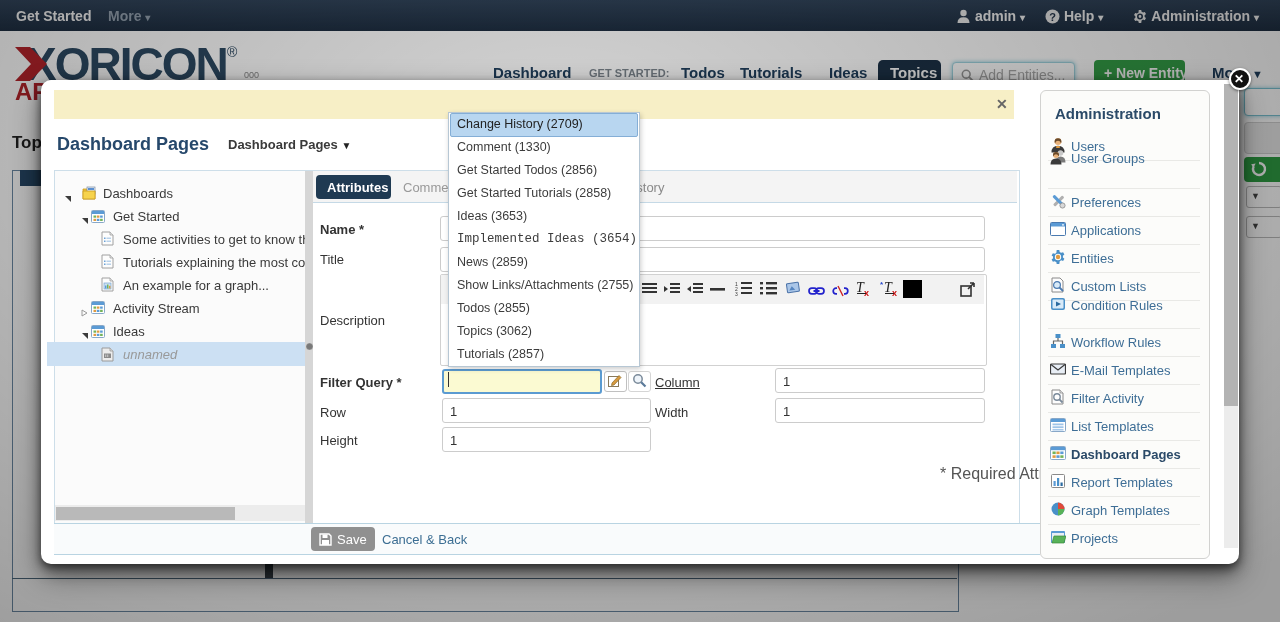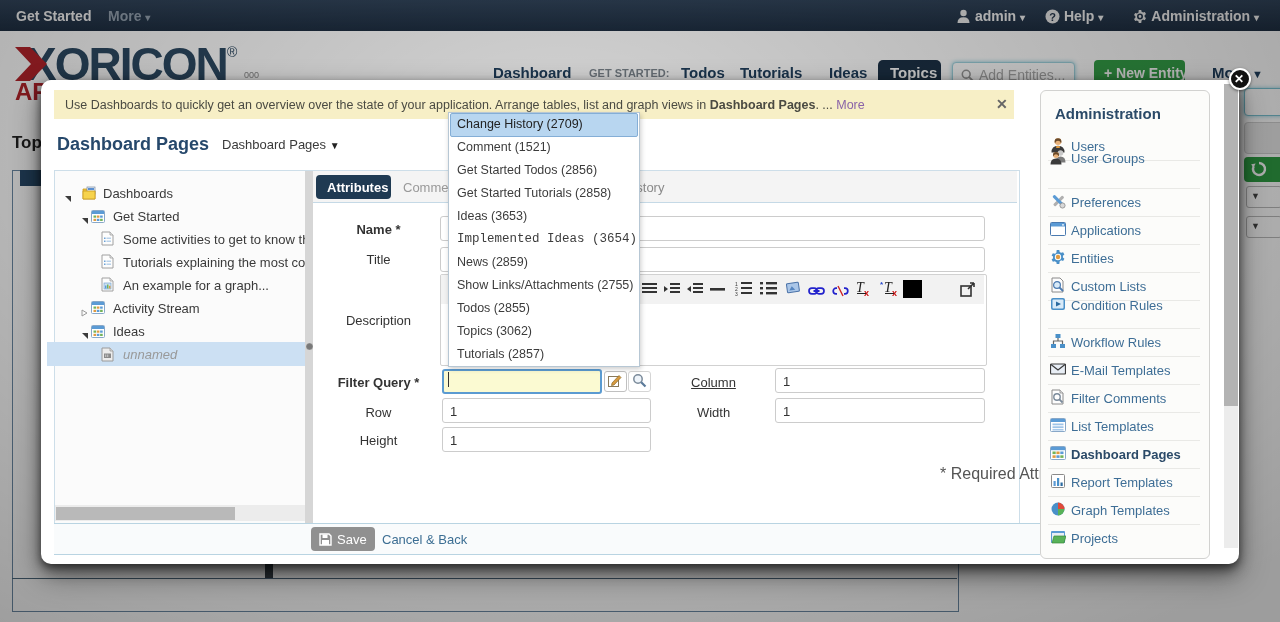--- a/index.html
+++ b/index.html
@@ -1,20 +1,20 @@
 <!DOCTYPE html>
 <html><head>
 <meta charset="utf-8">
 <style>
 html,body{margin:0;padding:0;}
 #page{position:relative;width:1280px;height:622px;overflow:hidden;background:#fff;font-family:"Liberation Sans",sans-serif;}
 .ab{position:absolute;}
 .b{font-weight:bold;}
 .inp{position:absolute;background:#fff;border:1px solid #ccc;border-radius:3px;}
-.lbl{position:absolute;font-size:13px;color:#333;text-align:center;}
+.lbl{position:absolute;font-size:13px;color:#333;text-align:left;}
 .sep{position:absolute;height:1px;background:#e9e9e6;}
 .ai{position:absolute;left:9px;width:16px;height:16px;}
 .arow{position:absolute;left:1041px;width:167px;height:28px;font-size:13px;color:#3e6e96;}
 .arow span{position:absolute;left:30px;top:7px;}
 .titem{position:absolute;font-size:13px;color:#3a3a3a;white-space:nowrap;}
 .ditem{position:absolute;left:449px;width:188px;height:23px;font-size:13px;color:#3c3c3c;}
 .ditem span{position:absolute;left:8px;top:4px;white-space:nowrap;font-size:12.5px;}
 </style>
 </head>
 <body>
@@ -88,25 +88,24 @@
   <div class="ab" style="left:1251px;top:191px;font-size:9px;color:#444;">▼</div>
   <div class="ab" style="left:1246px;top:216px;width:34px;height:20px;background:#fff;border:1px solid #bbb;border-radius:3px;"></div>
   <div class="ab" style="left:1251px;top:221px;font-size:9px;color:#444;">▼</div>
 </div>
 
 <div id="dim" class="ab" style="left:0;top:0;width:1280px;height:622px;background:radial-gradient(ellipse 1000px 600px at 560px 140px, rgba(0,0,0,0.17) 0%, rgba(0,0,0,0.385) 100%);"></div>
 
 <div id="modal" class="ab" style="left:41px;top:80px;width:1198px;height:484px;background:#fff;border-radius:10px;box-shadow:0 3px 7px rgba(0,0,0,0.38), 0 7px 14px rgba(0,0,0,0.42), 0 12px 30px rgba(0,0,0,0.4);"></div>
 
 <div class="ab" style="left:54px;top:90px;width:960px;height:29px;background:#f7efc6;"></div>
-<div class="ab" style="left:65px;top:98px;font-size:12.5px;color:#4a4a42;">Use Dashboards to quickly get an overview over the state of your application. Arrange tables, list and graph views in <span class="b">Dashboard Pages</span>. ... <span style="color:#8a63a8;">More</span></div>
 <div class="ab b" style="left:996px;top:96px;font-size:14px;color:#666;">✕</div>
 
 <div class="ab b" style="left:57px;top:134px;font-size:18px;color:#26486b;">Dashboard Pages</div>
-<div class="ab" style="left:222px;top:137px;font-size:13px;color:#3a3a3a;">Dashboard Pages <span style="font-size:10px;color:#222;">▼</span></div>
+<div class="ab" style="left:228px;top:137px;font-size:13px;color:#3a3a3a;font-weight:bold;">Dashboard Pages <span style="font-size:10px;color:#222;">▼</span></div>
 
 <div class="ab" style="left:54px;top:170px;width:964px;height:354px;border:1px solid #cddee9;background:#fff;"></div>
 
 <div class="ab" style="left:55px;top:171px;width:250px;height:352px;background:#fbfbfb;"></div>
 <div id="tree">
 
   <div class="ab" style="left:47px;top:342px;width:258px;height:24px;background:#cce0f3;"></div>
 
   <div class="ab" style="left:64px;top:189px;"><svg width="8" height="8" viewBox="0 0 8 8">
           <polygon points="1,1 7,1 7,7" fill="#3c3c3c"></polygon>
@@ -431,21 +430,21 @@
   <div class="sep" style="left:1048px;top:356px;width:152px;"></div>
   <div class="arow" style="top:356px;">
         <span>E-Mail Templates</span>
     <svg class="ai" style="top:5px;" viewBox="0 0 16 16">
           <rect x="0.5" y="3" width="15" height="10" rx="1" fill="#e8eef5" stroke="#3a3a3a" stroke-width="1.2"></rect>
           <path d="M1 3.5 L8 9 L15 3.5" fill="none" stroke="#3a3a3a" stroke-width="1.2"></path>
         </svg>
       </div>
   <div class="sep" style="left:1048px;top:384px;width:152px;"></div>
   <div class="arow" style="top:384px;">
-        <span>Filter Comments</span>
+        <span>Filter Activity</span>
     <svg class="ai" style="top:5px;" viewBox="0 0 16 16">
           <path d="M2 1 L10 1 13 4 13 15 2 15 Z" fill="#fdfdfd" stroke="#8a8a8a" stroke-width="1"></path>
           <path d="M10 1 L10 4 13 4" fill="#e8e8e8" stroke="#8a8a8a" stroke-width="0.8"></path>
           <circle cx="7" cy="8" r="3.2" fill="none" stroke="#7a8a9a" stroke-width="1.4"></circle>
           <line x1="9.4" y1="10.4" x2="12.5" y2="13.5" stroke="#7a8a9a" stroke-width="1.8"></line>
         </svg>
       </div>
   <div class="sep" style="left:1048px;top:412px;width:152px;"></div>
   <div class="arow" style="top:412px;">
         <span>List Templates</span>
@@ -506,21 +505,21 @@
 <div class="ab" style="left:1224px;top:84px;width:14px;height:464px;background:#ececec;"></div>
 <div class="ab" style="left:1224px;top:84px;width:14px;height:322px;background:#b3b3b3;"></div>
 
 <div id="drop" class="ab" style="left:448px;top:112px;width:190px;height:253px;background:#fff;border:1px solid #b7c7d4;box-shadow:1px 2px 5px rgba(0,0,0,0.2);"></div>
 <div id="dropitems">
   <div class="ditem" style="top:113px;text-decoration:underline;">
         <div class="ab" style="left:1px;top:0;width:186px;height:22px;background:#b8d6f0;border:1px solid #84aed6;border-radius:2px;"></div>
         <span style="color:#222;">Change History (2709)</span>
       </div>
   <div class="ditem" style="top:136px;">
-        <span>Comment (1521)</span>
+        <span>Comment (1330)</span>
       </div>
   <div class="ditem" style="top:159px;">
         <span>Get Started Todos (2856)</span>
       </div>
   <div class="ditem" style="top:182px;">
         <span>Get Started Tutorials (2858)</span>
       </div>
   <div class="ditem" style="top:205px;">
         <span>Ideas (3653)</span>
       </div>

